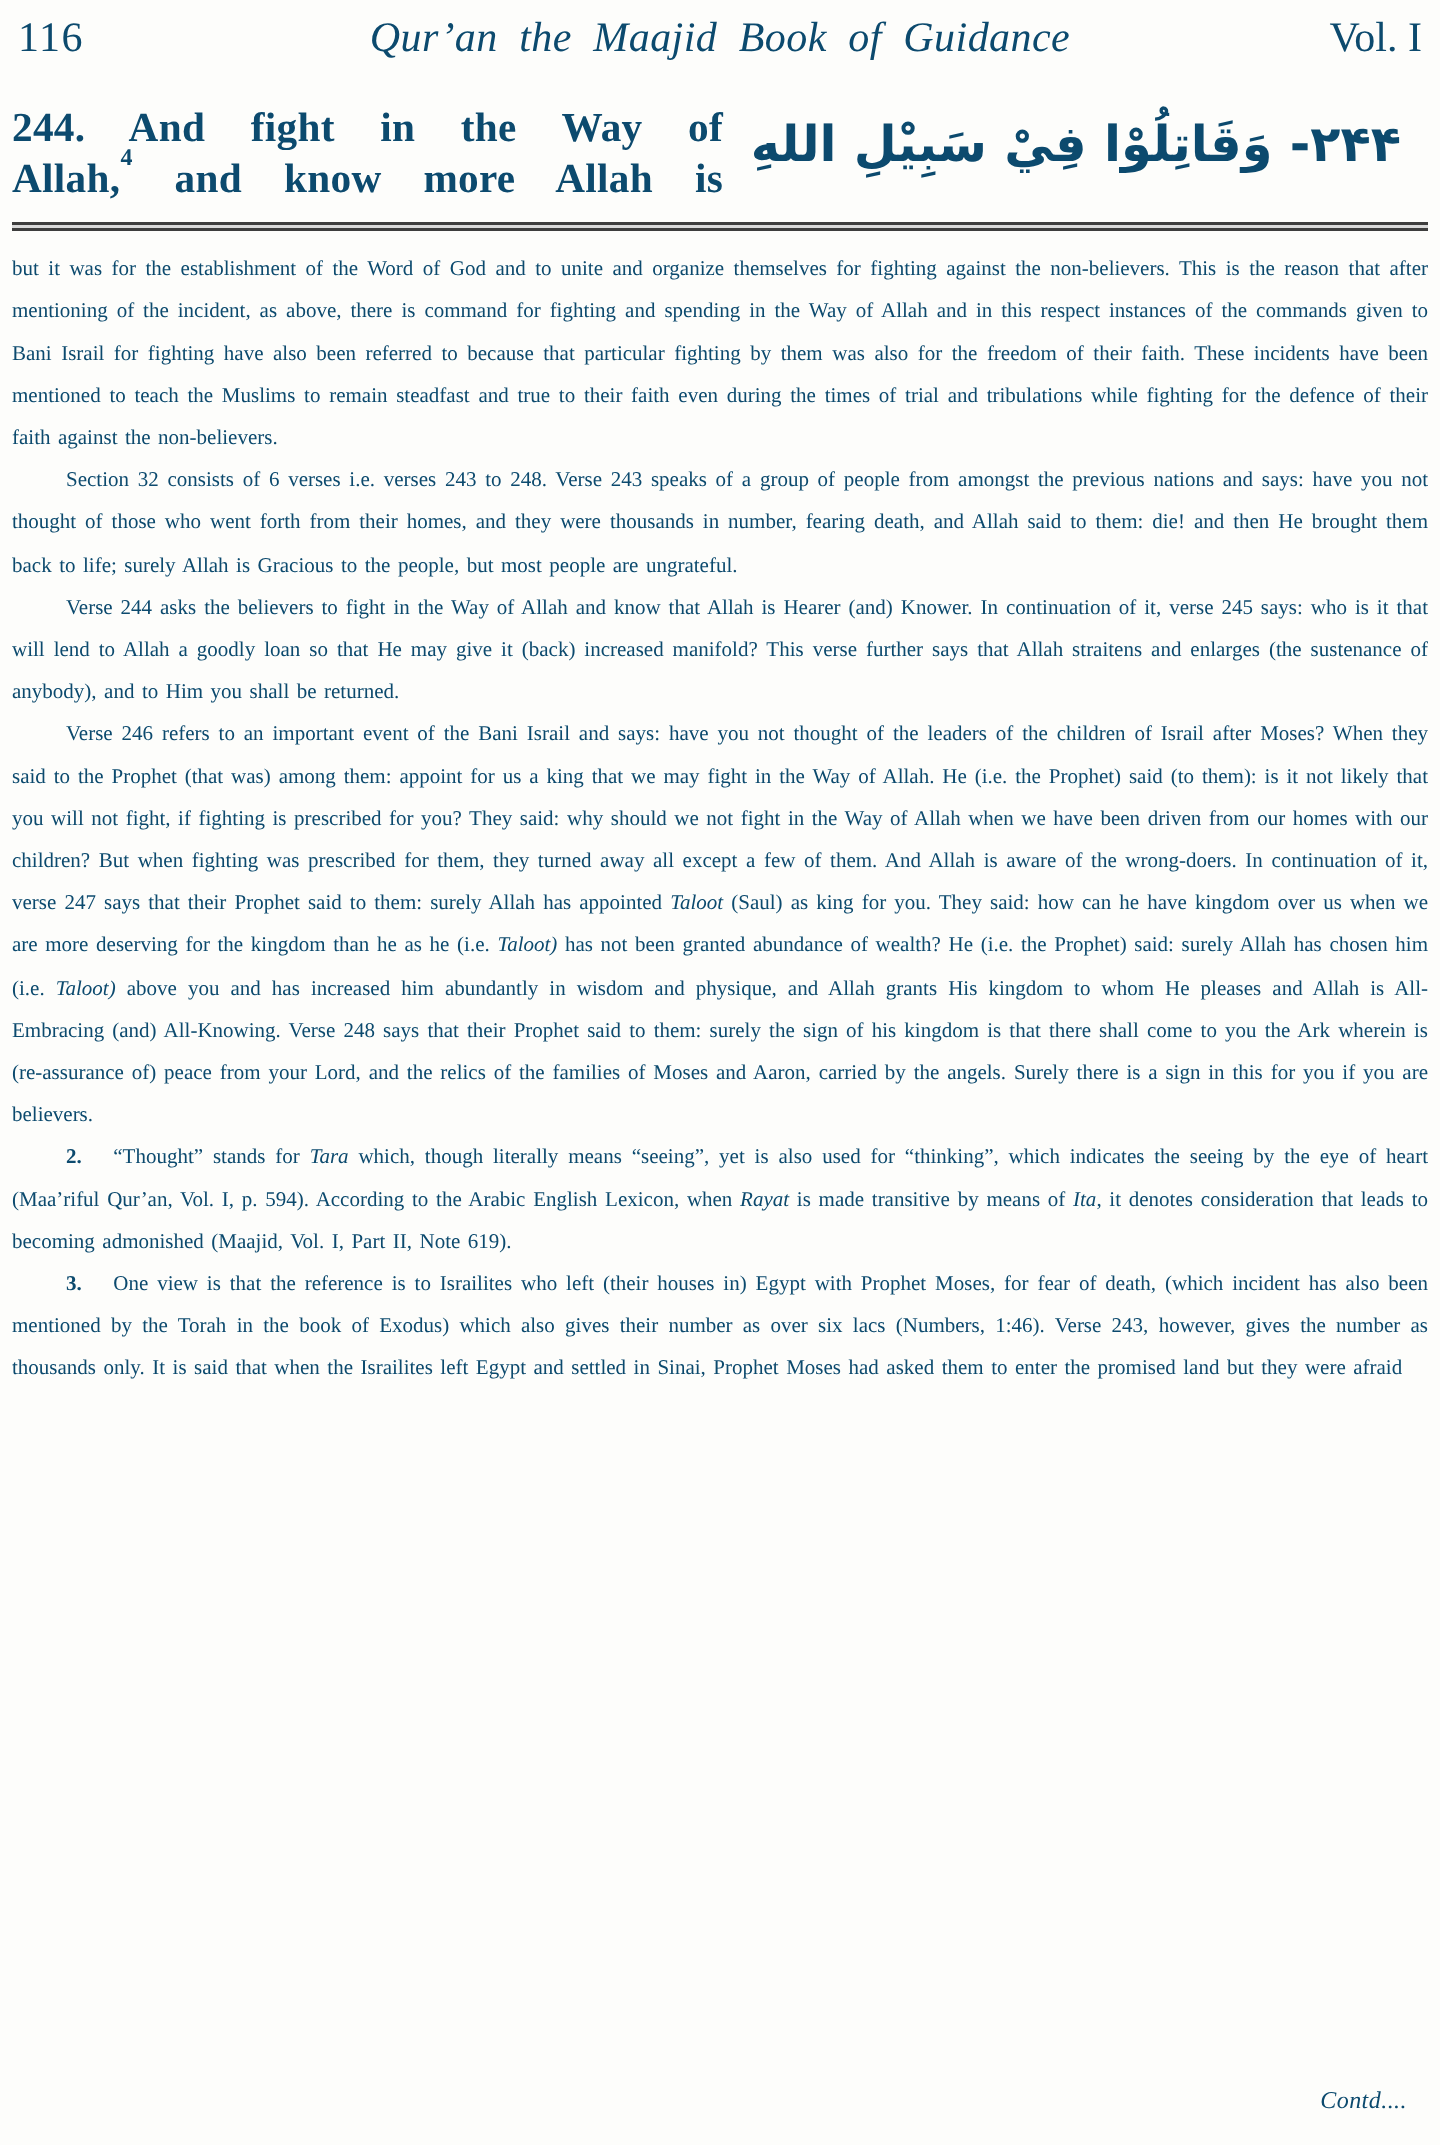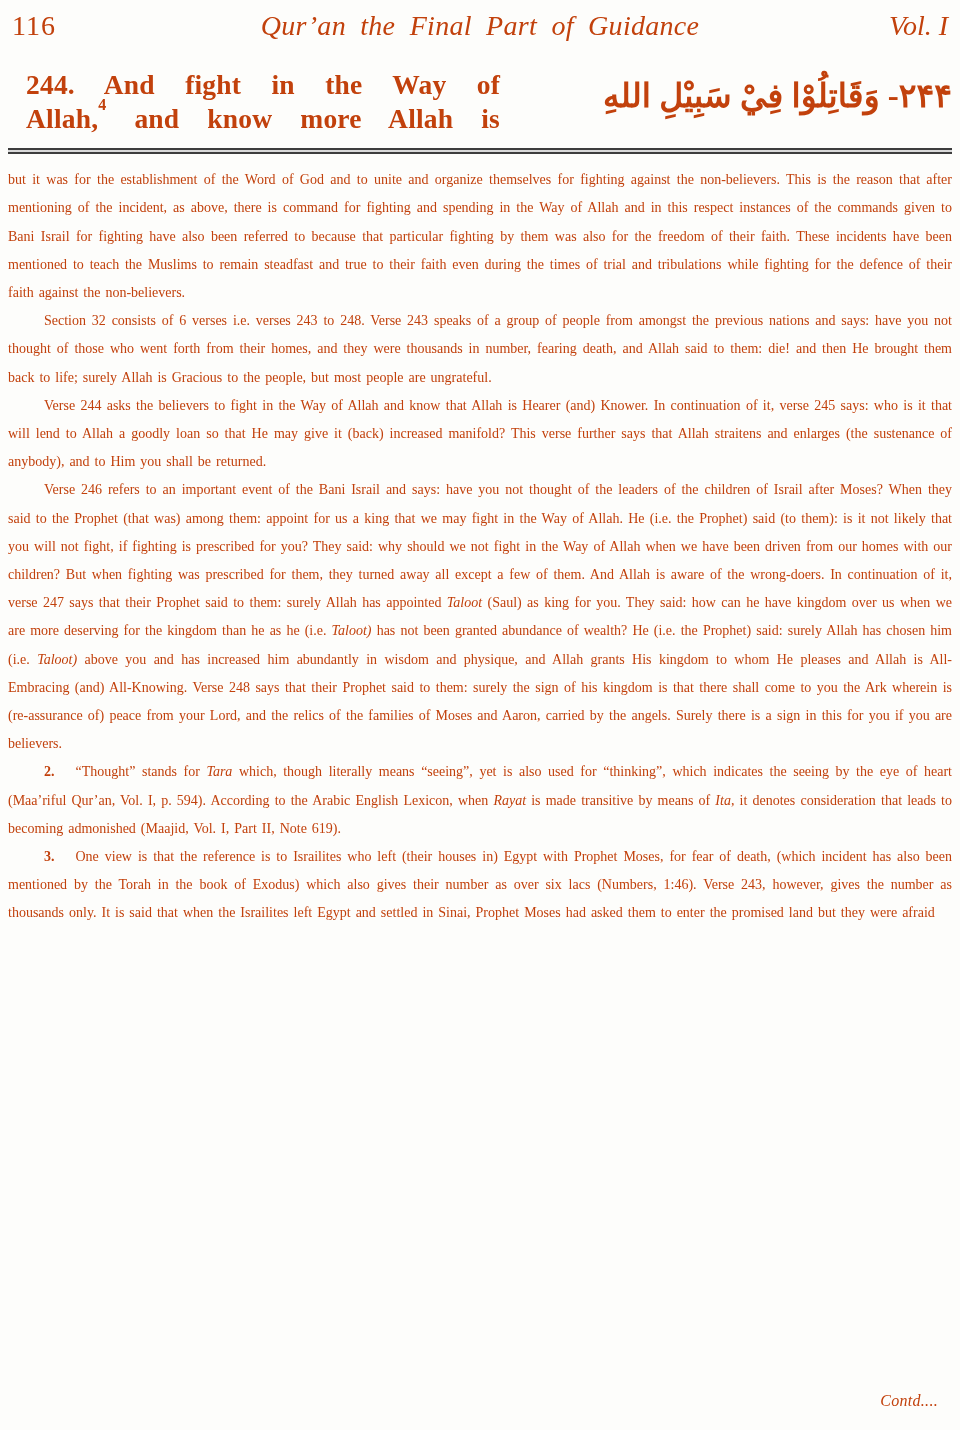--- a/index.html
+++ b/index.html
@@ -1,41 +1,41 @@
 <!DOCTYPE html>
 <html><head>
 <meta charset="utf-8">
 <style>
   html,body{margin:0;padding:0;background:#e9e9e6;}
   .page{
     width:960px;height:1430px;box-sizing:border-box;
-    background:#fdfdfb;color:#c2410c;position:relative;overflow:hidden;
+    background:#fdfdfb;color:#0c4a6e;position:relative;overflow:hidden;
     padding:10px 8px 0 8px;
     font-family:"Liberation Serif","DejaVu Serif",serif;
   }
   
   .header{
     display:grid;grid-template-columns:1fr auto 1fr;align-items:baseline;
     font-size:28px;line-height:1.15;padding:0 4px;
   }
   .pg{justify-self:start;letter-spacing:1px;}
   .title{font-style:italic;word-spacing:7px;letter-spacing:.3px;}
-  .vol{justify-self:end;font-style:italic;}
+  .vol{justify-self:end;}
   
-  .verse{display:flex;justify-content:flex-end;margin-top:26px;}
+  .verse{display:flex;justify-content:flex-start;margin-top:26px;}
   .verse-en{width:474px;font-weight:bold;font-size:27.5px;line-height:34px;letter-spacing:.2px;}
   .verse-line{text-align:justify;text-align-last:justify;}
   .verse-line.last{text-align-last:left;}
   .verse-en sup{font-size:.58em;line-height:0;position:relative;top:-.5em;font-weight:bold;}
   .verse-ar{
     width:452px;direction:rtl;text-align:right;margin-top:2px;
     font-family:"DejaVu Sans",sans-serif;font-weight:700;
     font-size:33px;line-height:52px;
   }
-  .arabic-line{white-space:nowrap;font-family:Liberation Serif, serif;}
+  .arabic-line{white-space:nowrap;}
   
   .divider{
     margin-top:12px;height:2px;
     border-top:2px solid #3d3d3d;border-bottom:2px solid #3d3d3d;
     background:#d9d9d9;
   }
   
   .body-text{
     margin-top:12px;
     font-size:14px;line-height:28.2px;word-spacing:1.5px;
@@ -51,21 +51,21 @@
     font-style:italic;font-size:16px;letter-spacing:.3px;
   }
 </style>
 </head>
 <body>
 
 <div class="page">
 
   <header class="header">
     <span class="pg">116</span>
-    <span class="title">Qur’an the Final Part of Guidance</span>
+    <span class="title">Qur’an the Maajid Book of Guidance</span>
     <span class="vol">Vol. I</span>
   </header>
 
   <section class="verse">
     <div class="verse-en" id="verse-english">
         <div class="verse-line"><span>244. And fight in the Way of</span></div>
         <div class="verse-line"><span>Allah,</span><sup>4</sup><span> and know more Allah is</span></div>
       </div>
     <div class="verse-ar" id="verse-arabic">
         <div class="arabic-line">۲۴۴- وَقَاتِلُوْا فِيْ سَبِيْلِ اللهِ</div>

